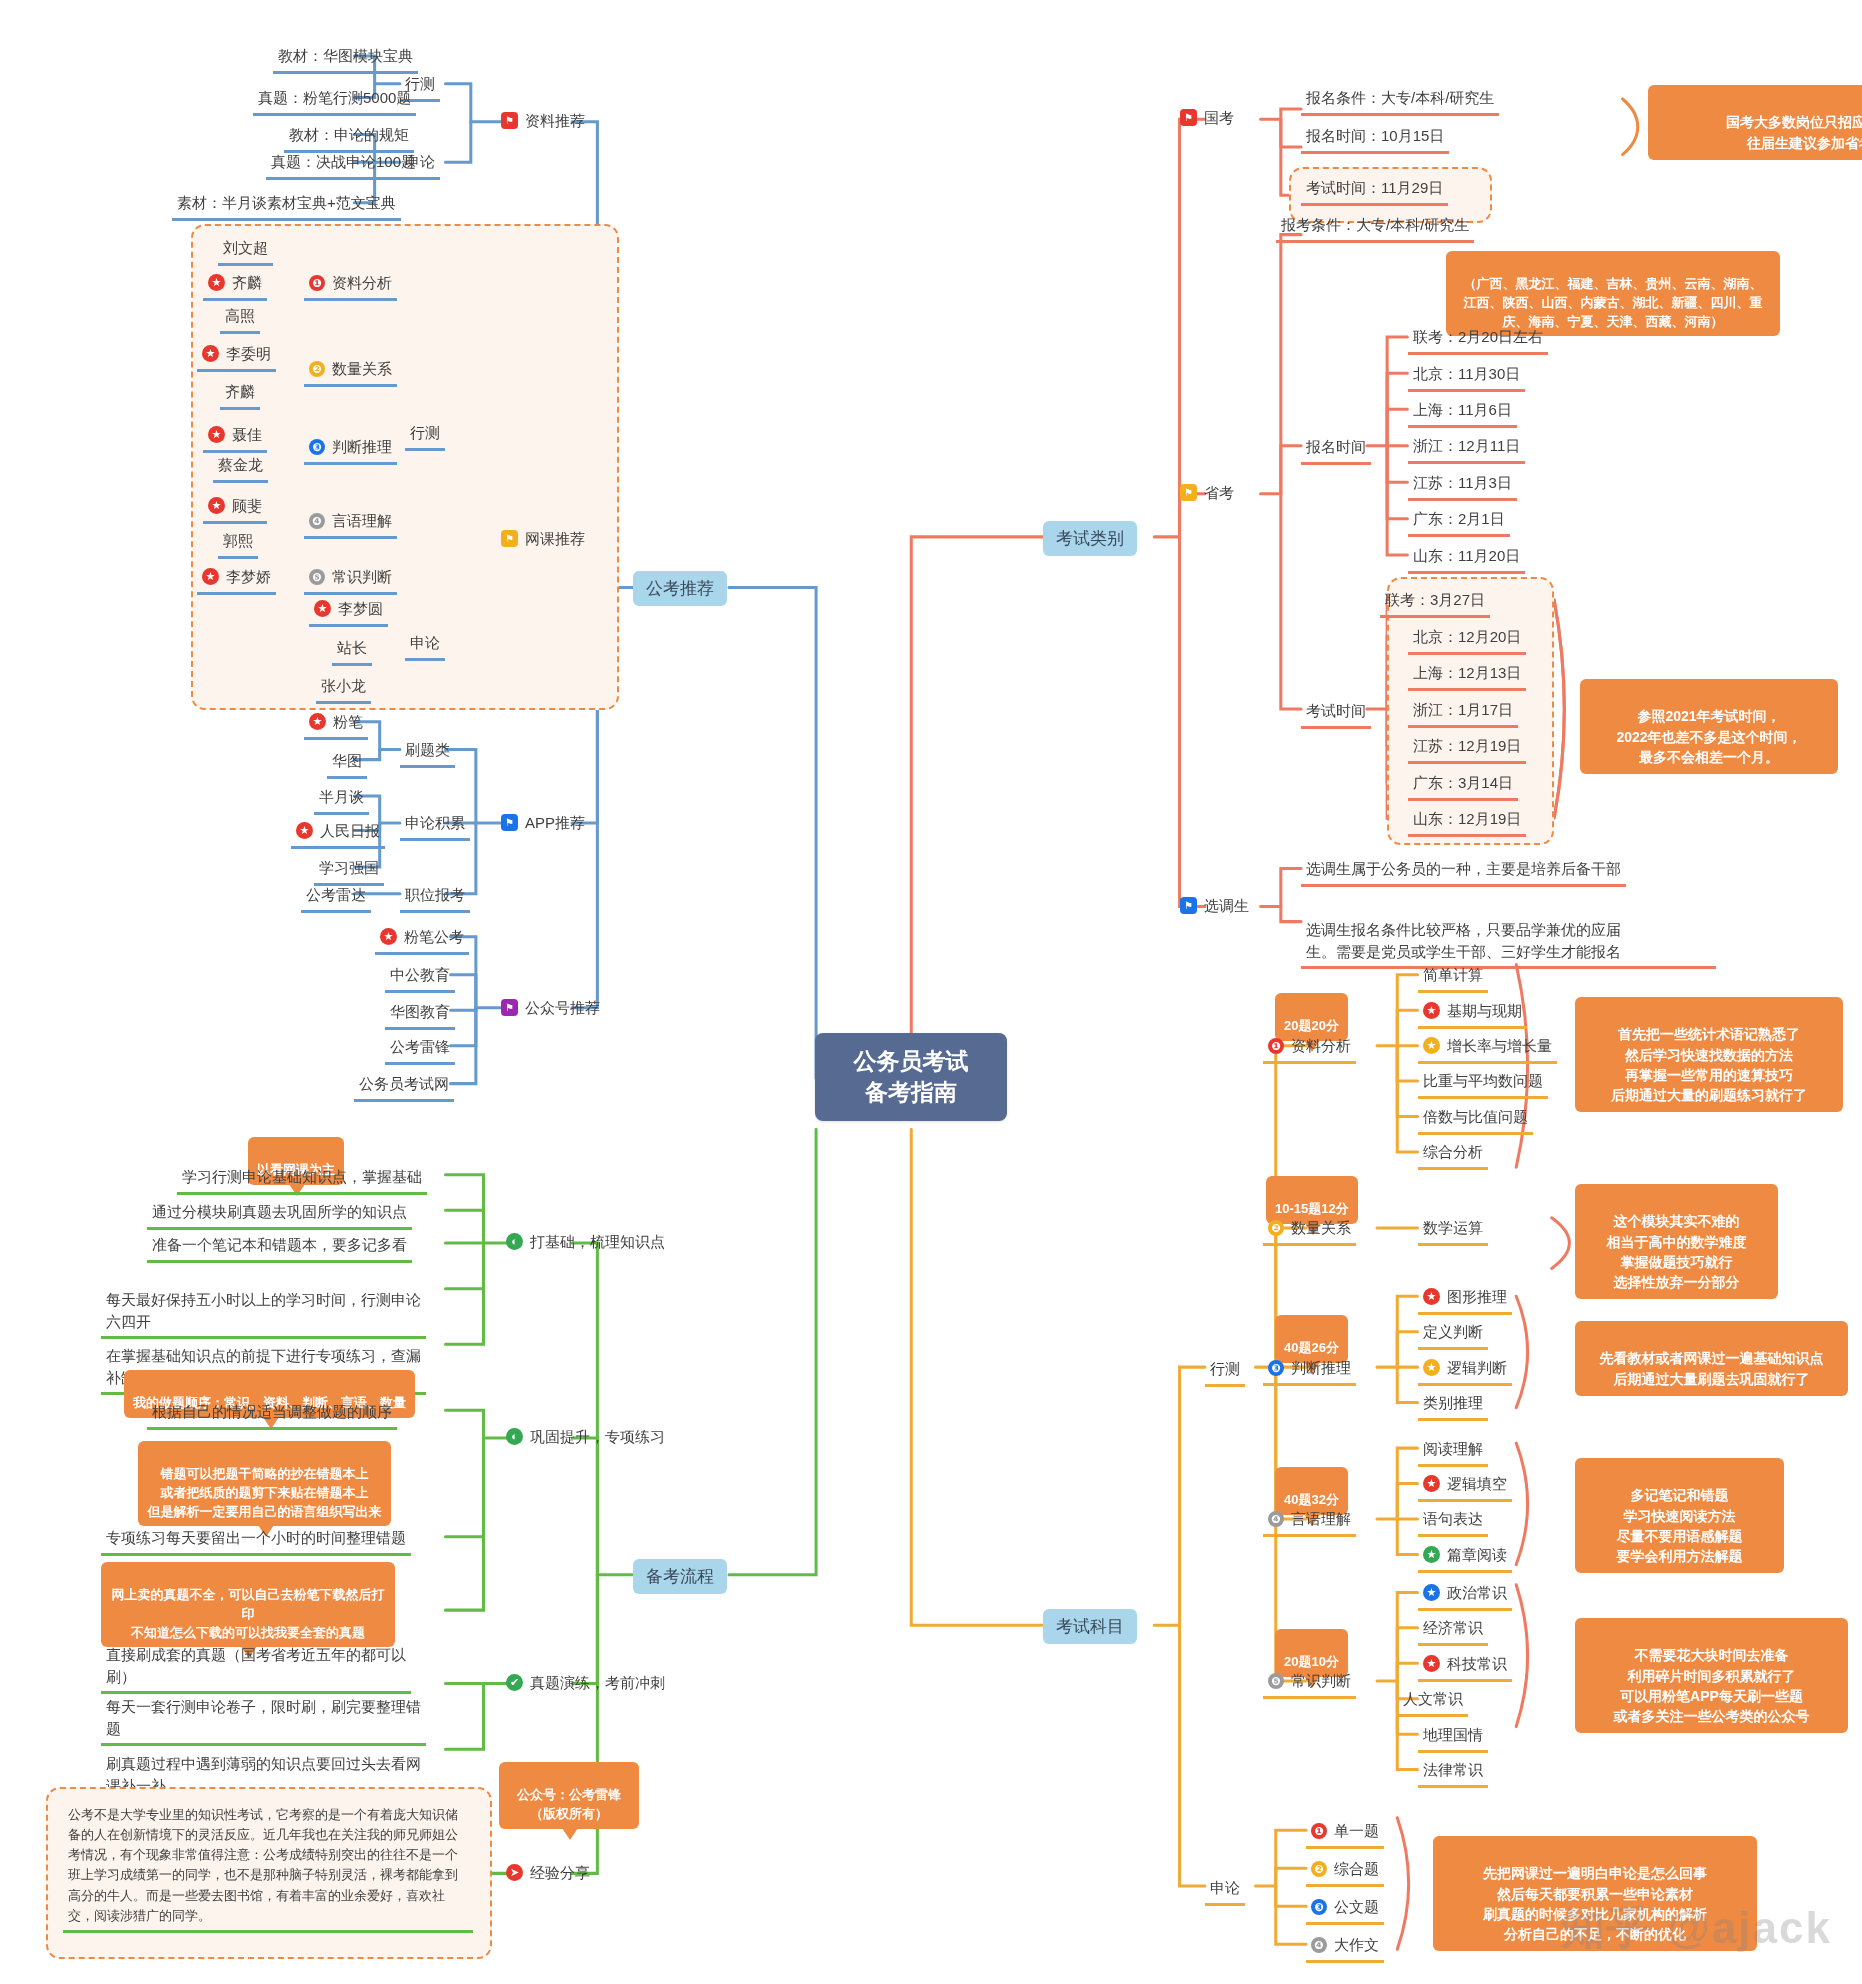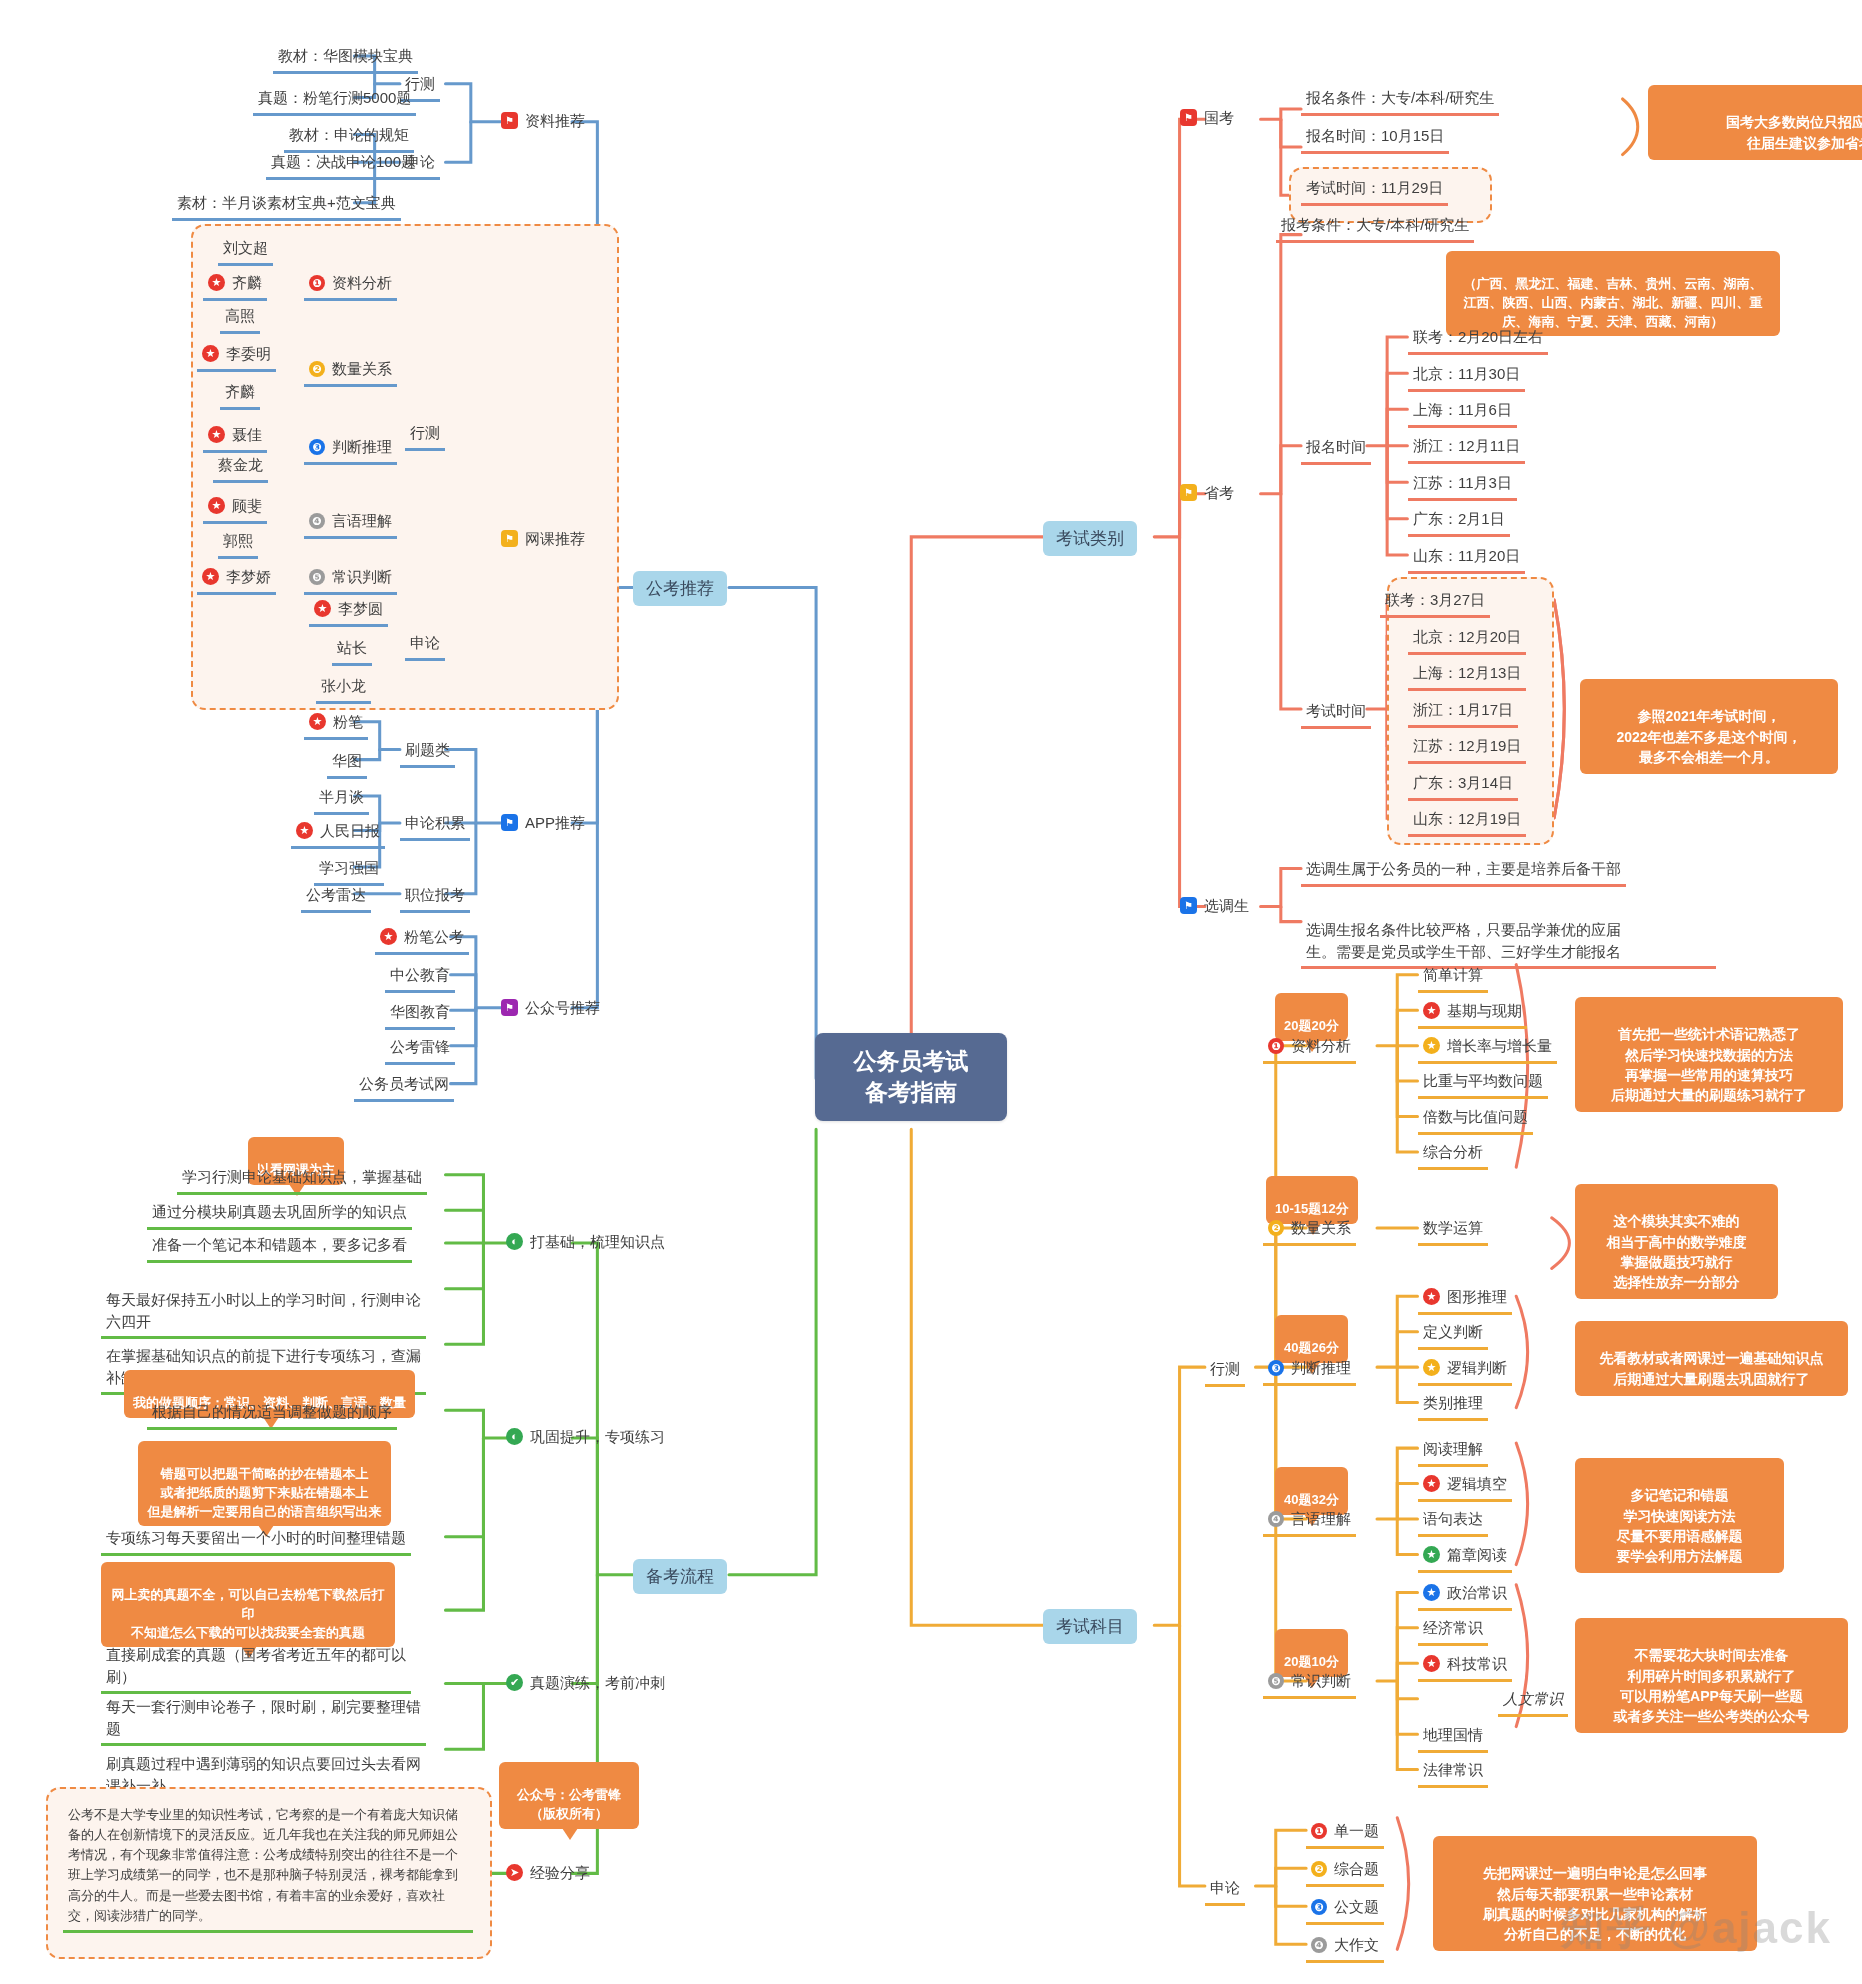--- a/index.html
+++ b/index.html
@@ -572,21 +572,21 @@
 <div class="node u orange row" style="left:1418px; top:1580px;">
   <span class="ic star c-blu">★</span>
   <span class="lbl">政治常识</span>
     </div>
 <div class="node u orange lbl" style="left:1418px; top:1615px;">
   <span>经济常识</span></div>
 <div class="node u orange row" style="left:1418px; top:1651px;">
   <span class="ic star c-red">★</span>
   <span class="lbl">科技常识</span>
     </div>
-<div class="node u orange lbl" style="left:1498px; top:1686px;font-style:italic;">
+<div class="node u orange lbl" style="left:1398px; top:1686px;">
   <span>人文常识</span></div>
 <div class="node u orange lbl" style="left:1418px; top:1722px;">
   <span>地理国情</span></div>
 <div class="node u orange lbl" style="left:1418px; top:1757px;">
   <span>法律常识</span></div>
 <div class="callout" style="left:1575px; top:1618px; width:273px;">
   <span>不需要花大块时间去准备
 利用碎片时间多积累就行了
 可以用粉笔APP每天刷一些题
 或者多关注一些公考类的公众号</span></div>

